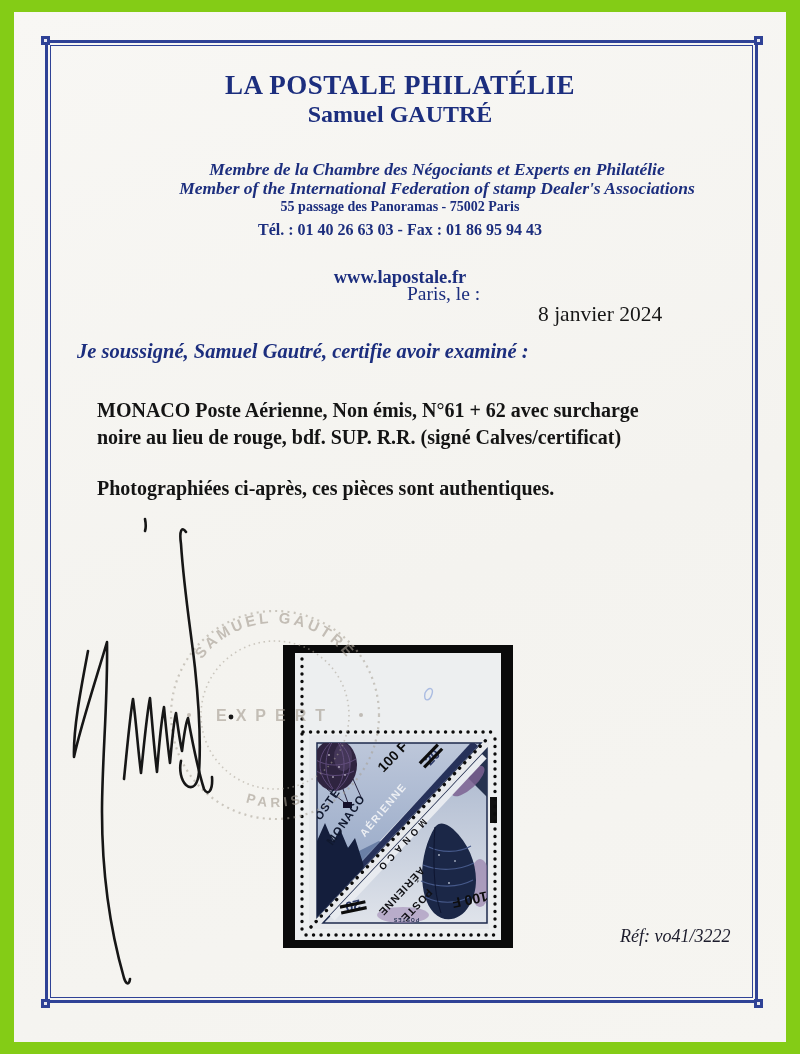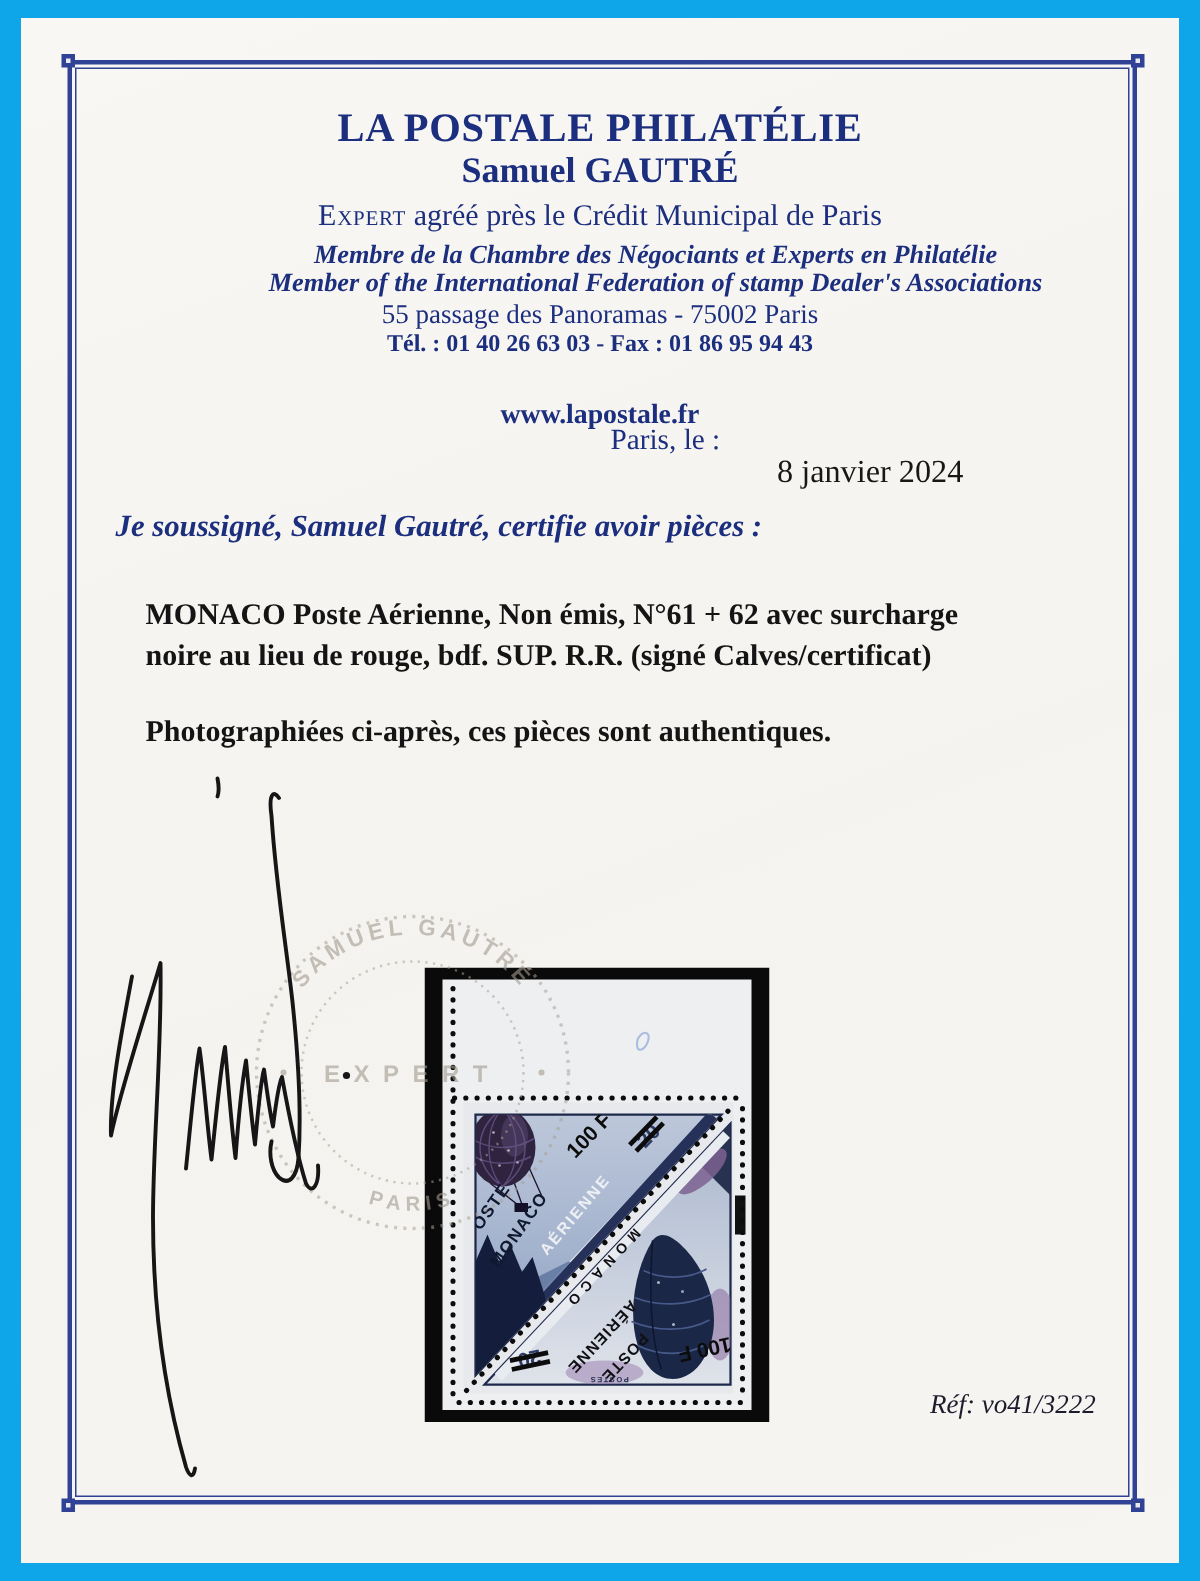--- a/index.html
+++ b/index.html
@@ -1,37 +1,37 @@
 <!DOCTYPE html>
 <html><head>
 <meta charset="utf-8">
 <style>
   html,body{margin:0;padding:0;background:#050505;}
-  #page{position:relative;width:800px;height:1054px;background:#0ea5e9;overflow:hidden;
+  #page{position:relative;width:800px;height:1054px;background:#84cc16;overflow:hidden;
         font-family:"Liberation Serif","DejaVu Serif",serif;}
   #paper{position:absolute;left:14px;top:12px;width:772px;height:1030px;
          background:linear-gradient(160deg,#f8f7f4 0%,#f4f3ef 55%,#f6f5f1 100%);}
   .blue-border{position:absolute;left:45px;top:40px;width:707px;height:957px;
                border:3px solid #2f4296;}
   .blue-border-inner{position:absolute;inset:2px;border:1px solid #2f4296;}
   .corner{position:absolute;width:9px;height:9px;background:#2f4296;}
   .corner::after{content:"";position:absolute;left:3px;top:3px;width:3px;height:3px;background:#e8e8ee;}
   .lh-line{position:absolute;left:0;width:800px;text-align:center;color:#1c2e7e;}
   .t-title{top:70px;font-size:27px;font-weight:bold;letter-spacing:.5px;}
   .t-name{top:101px;font-size:24px;font-weight:bold;}
   .t-cred{top:133px;font-size:20px;}
   .t-cred .sc{font-variant:small-caps;letter-spacing:.5px;}
   .t-mem{font-size:17.5px;font-style:italic;font-weight:bold;padding-left:37px;}
   .t-mem1{top:159px;}
   .t-mem2{top:178px;}
-  .t-addr{top:199px;font-size:18px;font-weight:normal;}
+  .t-addr{top:199px;font-size:14px;font-weight:bold;}
   .t-tel{top:221px;font-size:16px;font-weight:bold;}
   .t-web{top:243px;font-size:18.5px;font-weight:bold;margin-top:24px;}
   .paris-le{position:absolute;left:407px;top:283px;font-size:19.5px;color:#1c2e7e;}
-  .date{position:absolute;left:518px;top:302px;font-size:21.5px;color:#171717;}
+  .date{position:absolute;left:538px;top:302px;font-size:21.5px;color:#171717;}
   .intro{position:absolute;left:77px;top:340px;font-size:20.5px;font-weight:bold;
          font-style:italic;color:#1c2e7e;}
   .body-line{position:absolute;left:97px;font-size:20px;color:#141414;font-weight:bold;}
   .bl1{top:399px;} .bl2{top:426px;} .bl3{top:477px;}
   .ref{position:absolute;left:620px;top:926px;font-size:18px;font-style:italic;color:#1c1c2c;}
   #photo{position:absolute;left:283px;top:645px;width:230px;height:303px;}
   #seal{position:absolute;left:158px;top:598px;width:234px;height:234px;pointer-events:none;}
   #signature{position:absolute;left:50px;top:500px;width:220px;height:510px;}
   svg text{font-family:"Liberation Sans","DejaVu Sans",sans-serif;}
 </style>
@@ -45,31 +45,30 @@
       <div class="blue-border-inner"></div>
     </div>
     <div class="corner" style="left:26.5px;top:23.5px;"></div>
     <div class="corner" style="left:739.5px;top:23.5px;"></div>
     <div class="corner" style="left:26.5px;top:986.5px;"></div>
     <div class="corner" style="left:739.5px;top:986.5px;"></div>
   </div>
 
   <div class="lh-line t-title">LA POSTALE PHILATÉLIE</div>
   <div class="lh-line t-name">Samuel GAUTRÉ</div>
-  <div class="lh-line t-cred"><span class="sc">Expert</span><span> agréé près le Crédit Municipal de Paris</span></div>
   <div class="lh-line t-mem t-mem1">Membre de la Chambre des Négociants et Experts en Philatélie</div>
   <div class="lh-line t-mem t-mem2">Member of the International Federation of stamp Dealer's Associations</div>
   <div class="lh-line t-addr">55 passage des Panoramas - 75002 Paris</div>
   <div class="lh-line t-tel">Tél. : 01 40 26 63 03 - Fax : 01 86 95 94 43</div>
   <div class="lh-line t-web">www.lapostale.fr</div>
 
   <div class="paris-le">Paris, le :</div>
   <div class="date">8 janvier 2024</div>
 
-  <div class="intro">Je soussigné, Samuel Gautré, certifie avoir pièces :</div>
+  <div class="intro">Je soussigné, Samuel Gautré, certifie avoir examiné :</div>
   <div class="body-line bl1">MONACO  Poste Aérienne,  Non émis, N°61 + 62 avec surcharge</div>
   <div class="body-line bl3">Photographiées ci-après, ces pièces sont authentiques.</div>
   <div class="body-line bl2">noire au lieu de rouge, bdf. SUP. R.R. (signé Calves/certificat)</div>
 
   <svg id="photo" viewBox="0 0 230 303">
     <defs>
       <linearGradient id="skyTL" x1="0" y1="0" x2="0" y2="1">
         <stop offset="0" stop-color="#bdc7da"></stop>
           <stop offset="1" stop-color="#8ca0c2"></stop>
       </linearGradient>

